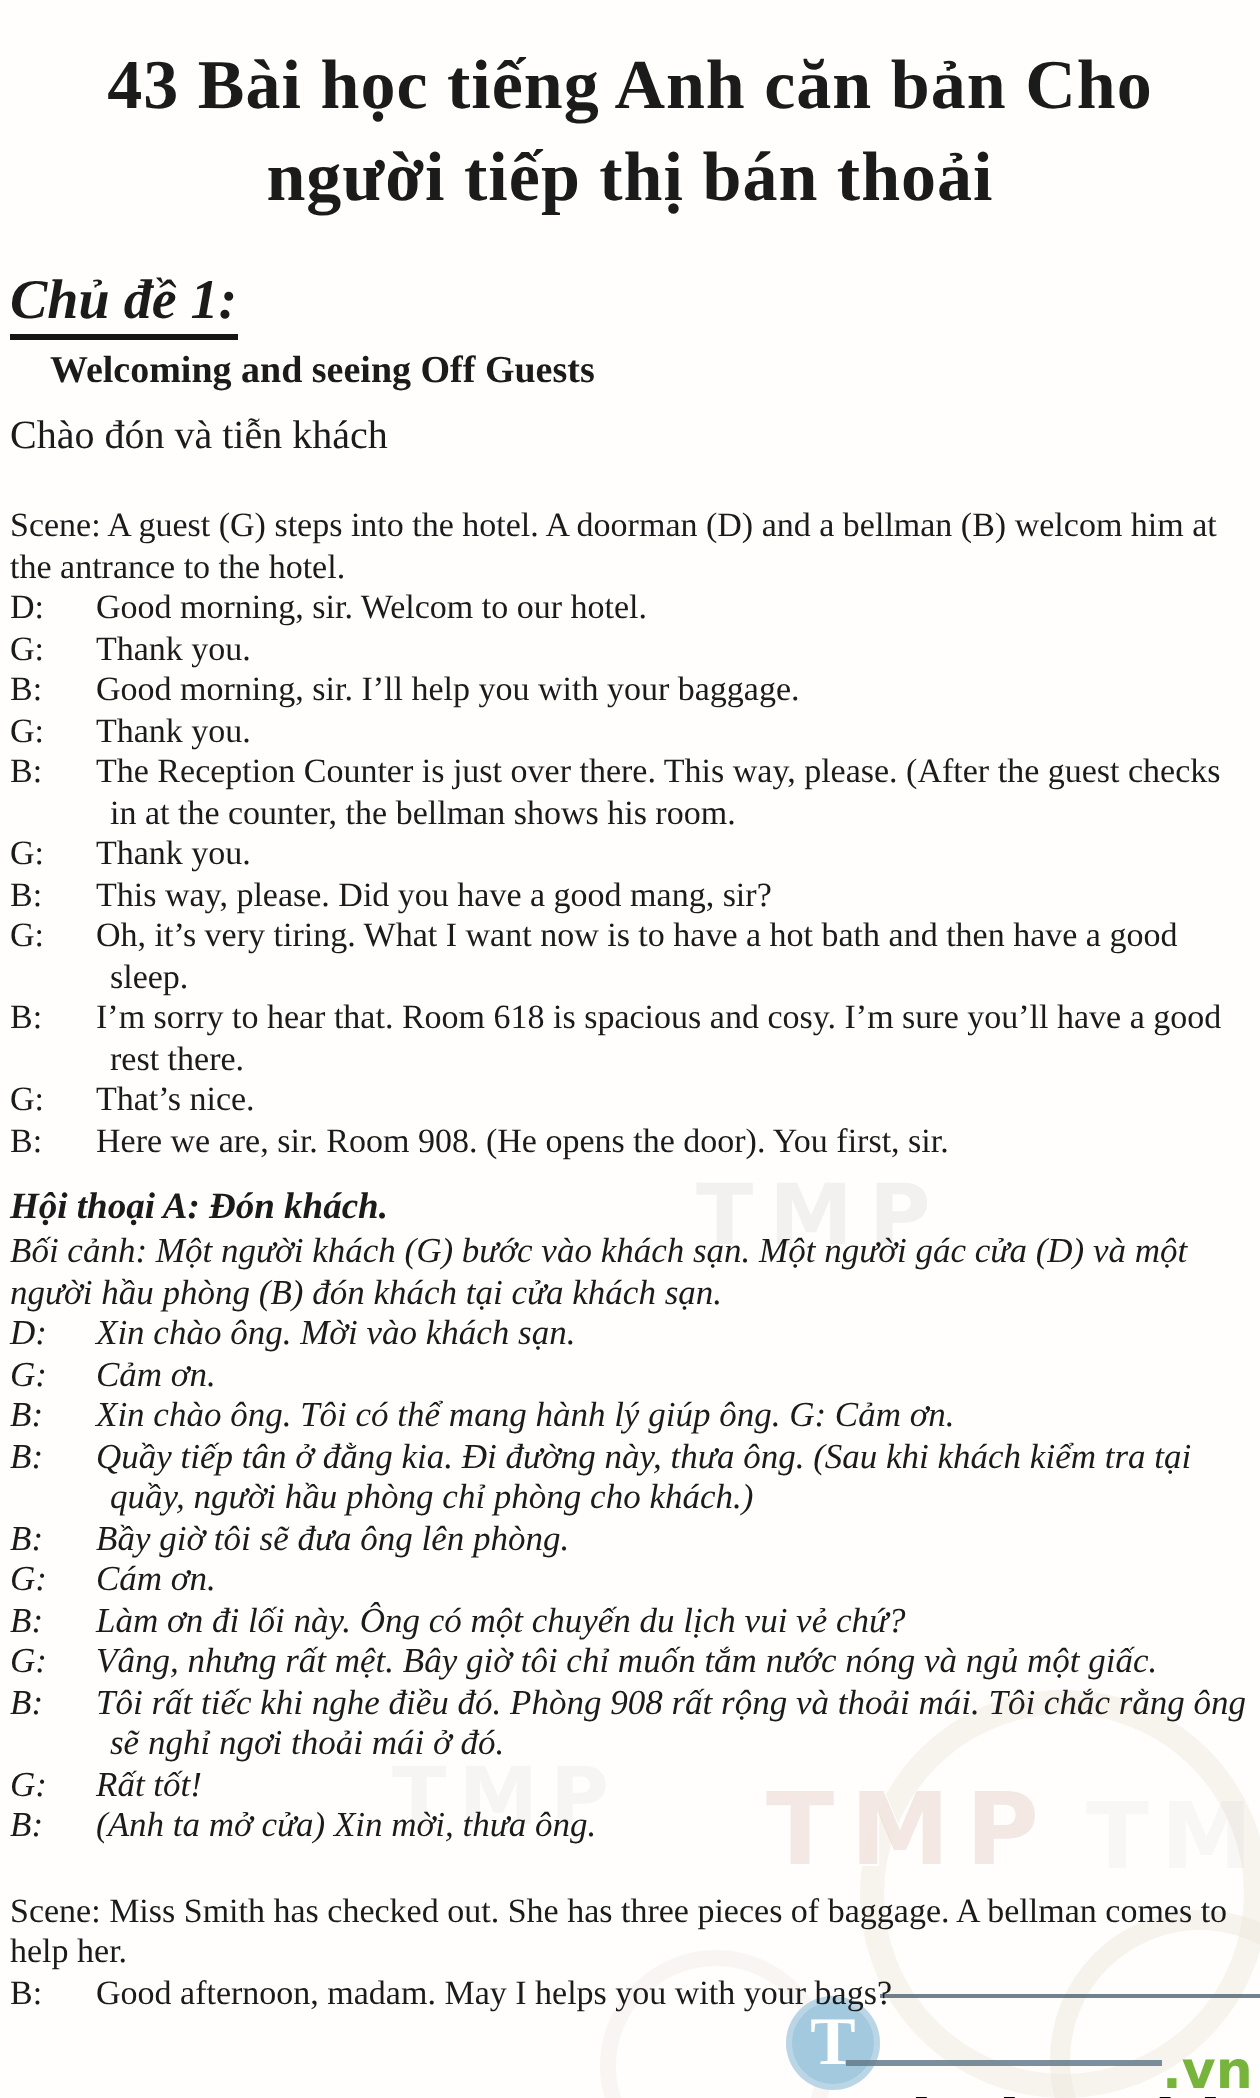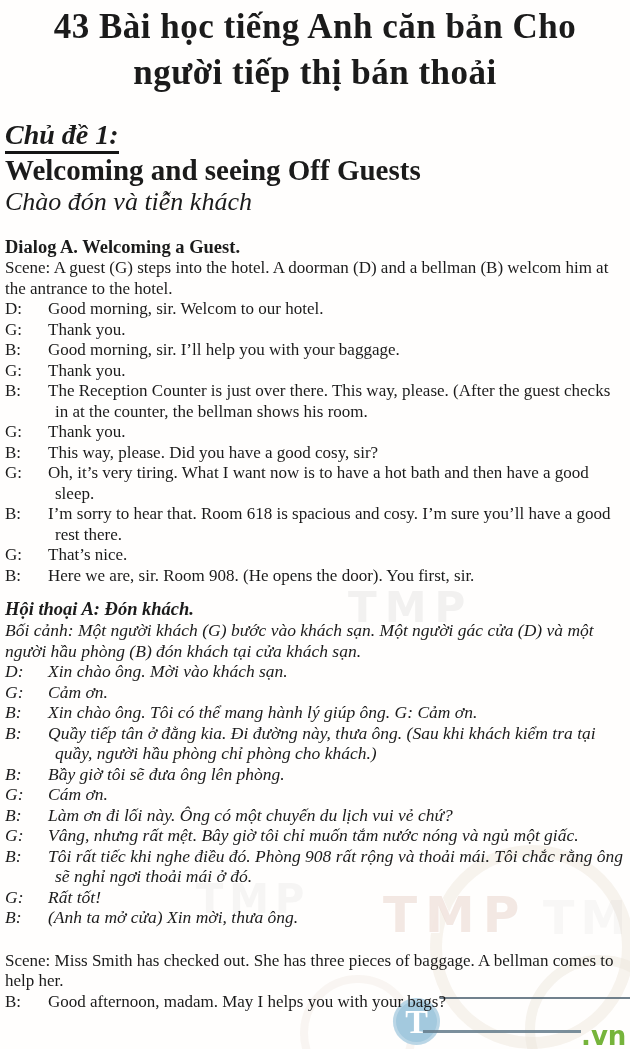--- a/index.html
+++ b/index.html
@@ -1,30 +1,30 @@
 <!DOCTYPE html>
 <html><head>
 <meta charset="utf-8">
 <style>
   html,body { margin:0; padding:0; background:#ffffff; }
   .page {
     position:relative; width:630px; height:1049px; margin:0 auto;
     background:#fffefd; overflow:hidden; color:#1b1b1b;
     font-family:"Liberation Serif","DejaVu Serif",serif;
   }
-  .content { position:relative; z-index:2; padding:4px 5px 0 5px; }
+  .content { position:relative; z-index:2; padding:20px 5px 0 5px; }
 
   .doc-title {
     margin:0; text-align:center; font-weight:bold;
     font-size:35px; line-height:46px; letter-spacing:0.5px;
   }
   .topic-label { margin-top:23px; font-style:italic; font-weight:bold; font-size:28px; line-height:32px; }
   .topic-label .u { border-bottom:3px solid #151515; padding-bottom:1px; }
-  .topic-en { margin-top:3px; font-weight:bold; font-size:29px; line-height:32px; }
-  .topic-vi { margin-top:2px; font-style:italic; font-size:26px; line-height:28px; }
+  .topic-en { margin-top:3px; font-weight:bold; font-size:19px; line-height:32px;margin-left:20px; }
+  .topic-vi { margin-top:2px; font-size:20px; line-height:28px; }
 
   .section { font-size:17px; line-height:20.5px; }
   .sec-heading { font-weight:bold; font-size:18.5px; line-height:21px; }
   .scene { margin:0; }
   .dline { display:flex; }
   .dline .spk { flex:0 0 43px; width:43px; }
   .dline .txt { flex:1; padding-left:7px; text-indent:-7px; }
   .txt-line { display:block; }
 
   .sec-dialog-a { margin-top:21px; }
@@ -86,21 +86,20 @@
       <span>người tiếp thị bán thoải</span>
     </h1>
 
     <div class="topic-label">
       <span class="u">Chủ đề 1:</span>
     </div>
     <div class="topic-en">Welcoming and seeing Off Guests</div>
     <div class="topic-vi">Chào đón và tiễn khách</div>
 
     <div class="section sec-dialog-a">
-      <div class="sec-heading">Dialog A. Welcoming a Guest.</div>
       <p class="scene">Scene: A guest (G) steps into the hotel. A doorman (D) and a bellman (B) welcom him at the antrance to the hotel.</p>
 
       <div class="dline">
           <span class="spk">D:</span>
           <span class="txt">Good morning, sir. Welcom to our hotel.</span>
         </div>
       <div class="dline">
           <span class="spk">G:</span>
           <span class="txt">Thank you.</span>
         </div>
@@ -115,21 +114,21 @@
       <div class="dline">
           <span class="spk">B:</span>
           <span class="txt">The Reception Counter is just over there. This way, please. (After the guest checks in at the counter, the bellman shows his room.</span>
         </div>
       <div class="dline">
           <span class="spk">G:</span>
           <span class="txt">Thank you.</span>
         </div>
       <div class="dline">
           <span class="spk">B:</span>
-          <span class="txt">This way, please. Did you have a good cosy, sir?</span>
+          <span class="txt">This way, please. Did you have a good mang, sir?</span>
         </div>
       <div class="dline">
           <span class="spk">G:</span>
           <span class="txt">Oh, it’s very tiring. What I want now is to have a hot bath and then have a good sleep.</span>
         </div>
       <div class="dline">
           <span class="spk">B:</span>
           <span class="txt">I’m sorry to hear that. Room 618 is spacious and cosy. I’m sure you’ll have a good rest there.</span>
         </div>
       <div class="dline">

